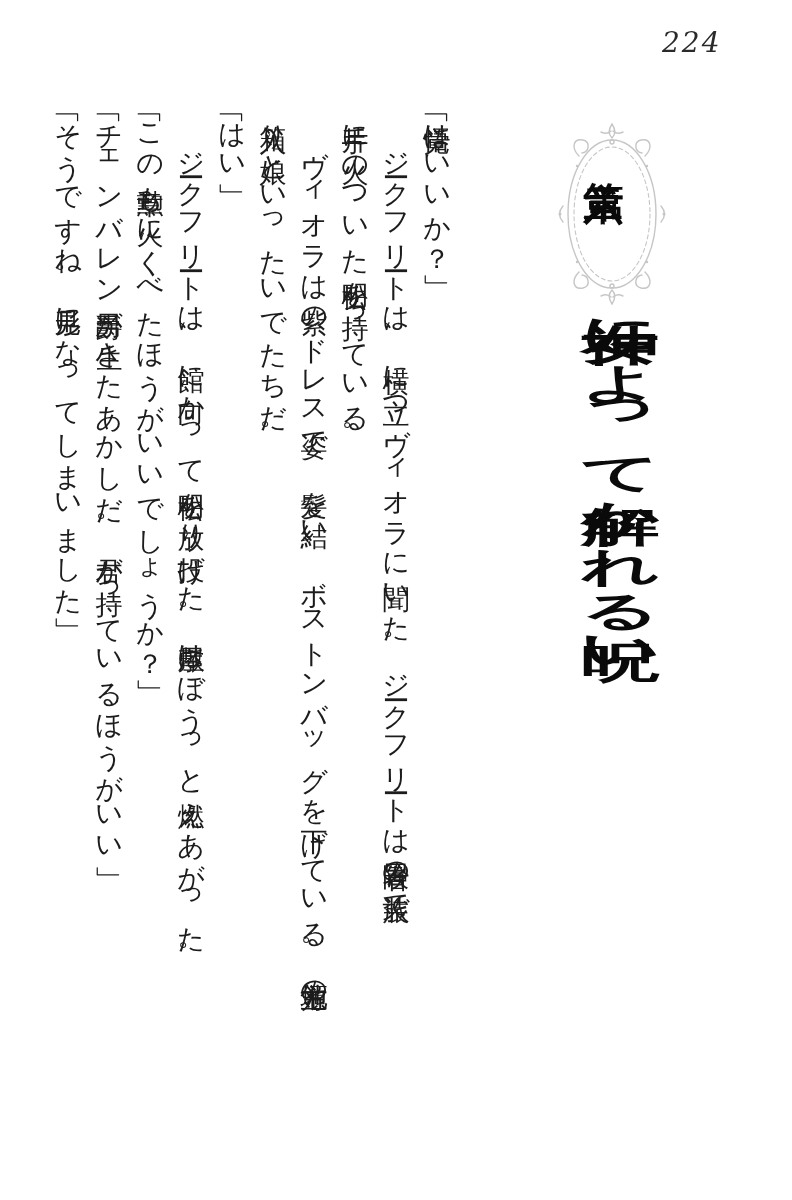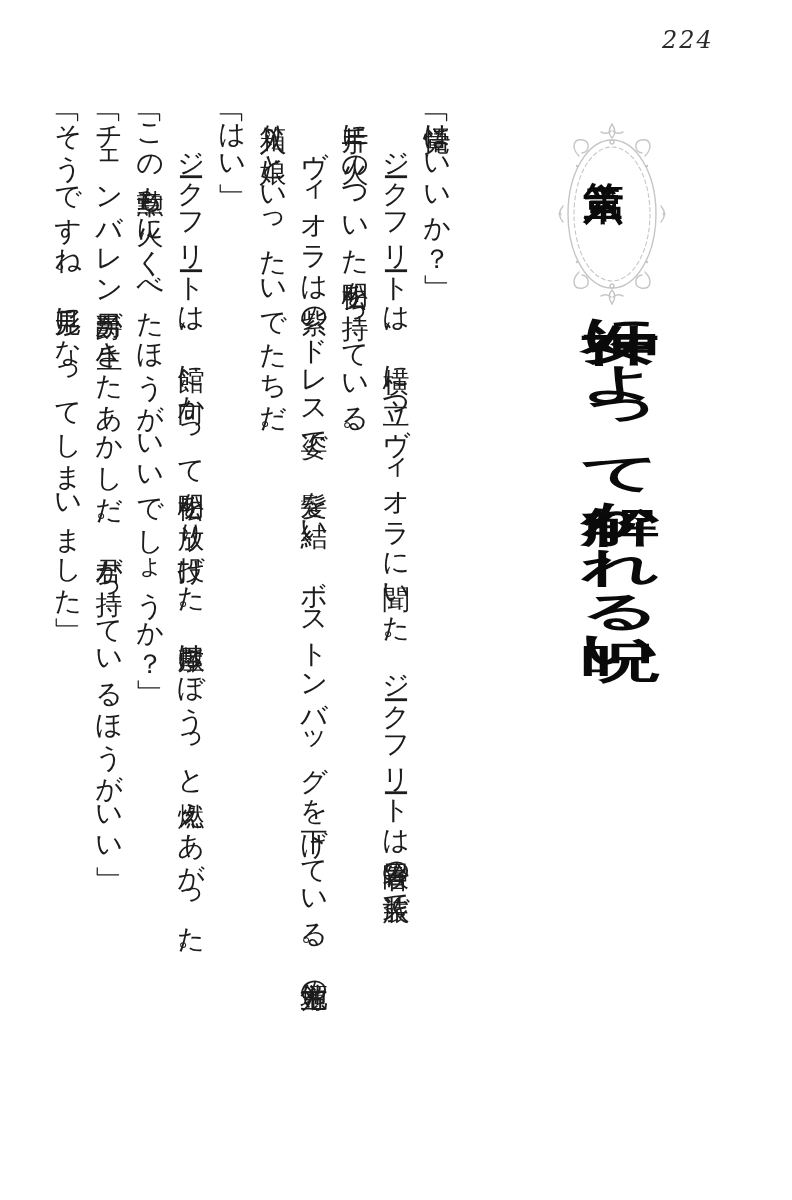--- a/index.html
+++ b/index.html
@@ -14,21 +14,21 @@
     position:relative;
     width:792px;height:1200px;
     background:var(--background);
     overflow:hidden;
     font-family:"DejaVu Serif", serif;
     color:var(--text);
   }
   .page-number{
     position:absolute;
     top:26px;left:662px;
-    font-size:24px;
+    font-size:28px;
     font-style:italic;
     letter-spacing:2px;
     color:var(--page-number);
   }
   .vtext{
     writing-mode:vertical-rl;
     text-orientation:mixed;
   }
   .chapter-ornament{
     position:absolute;

